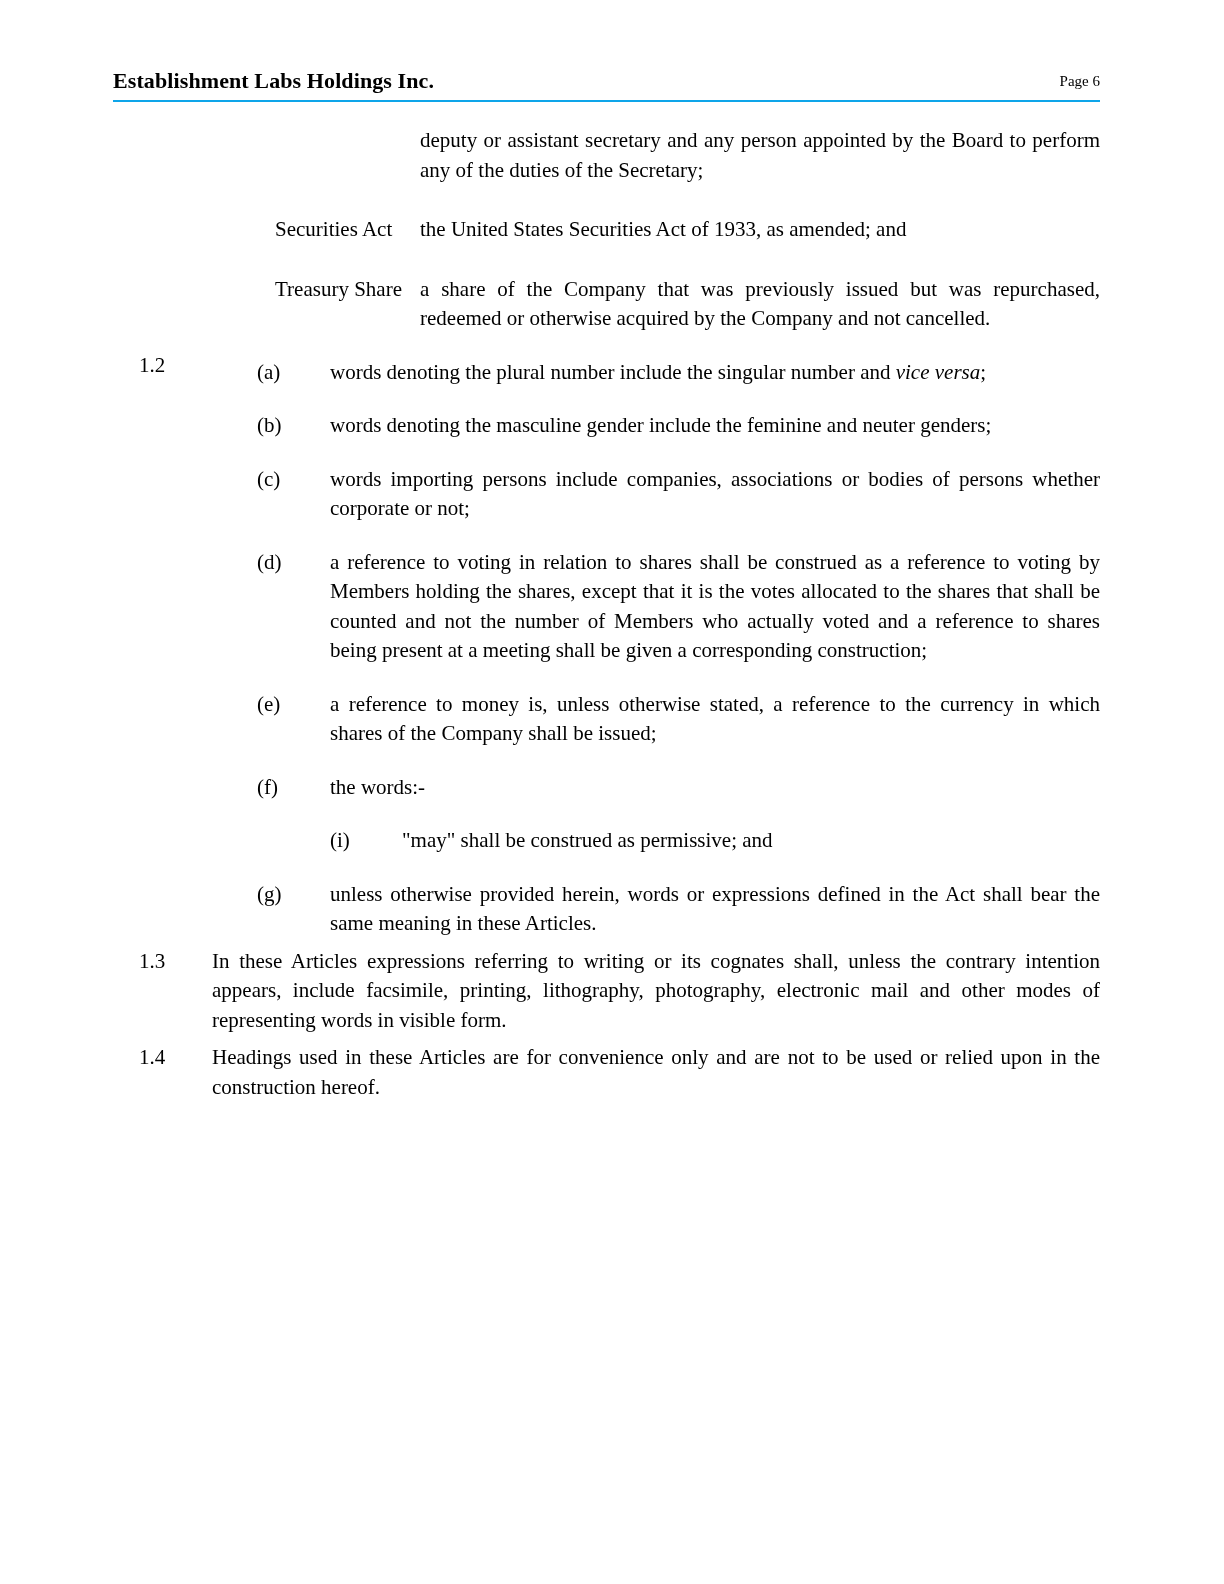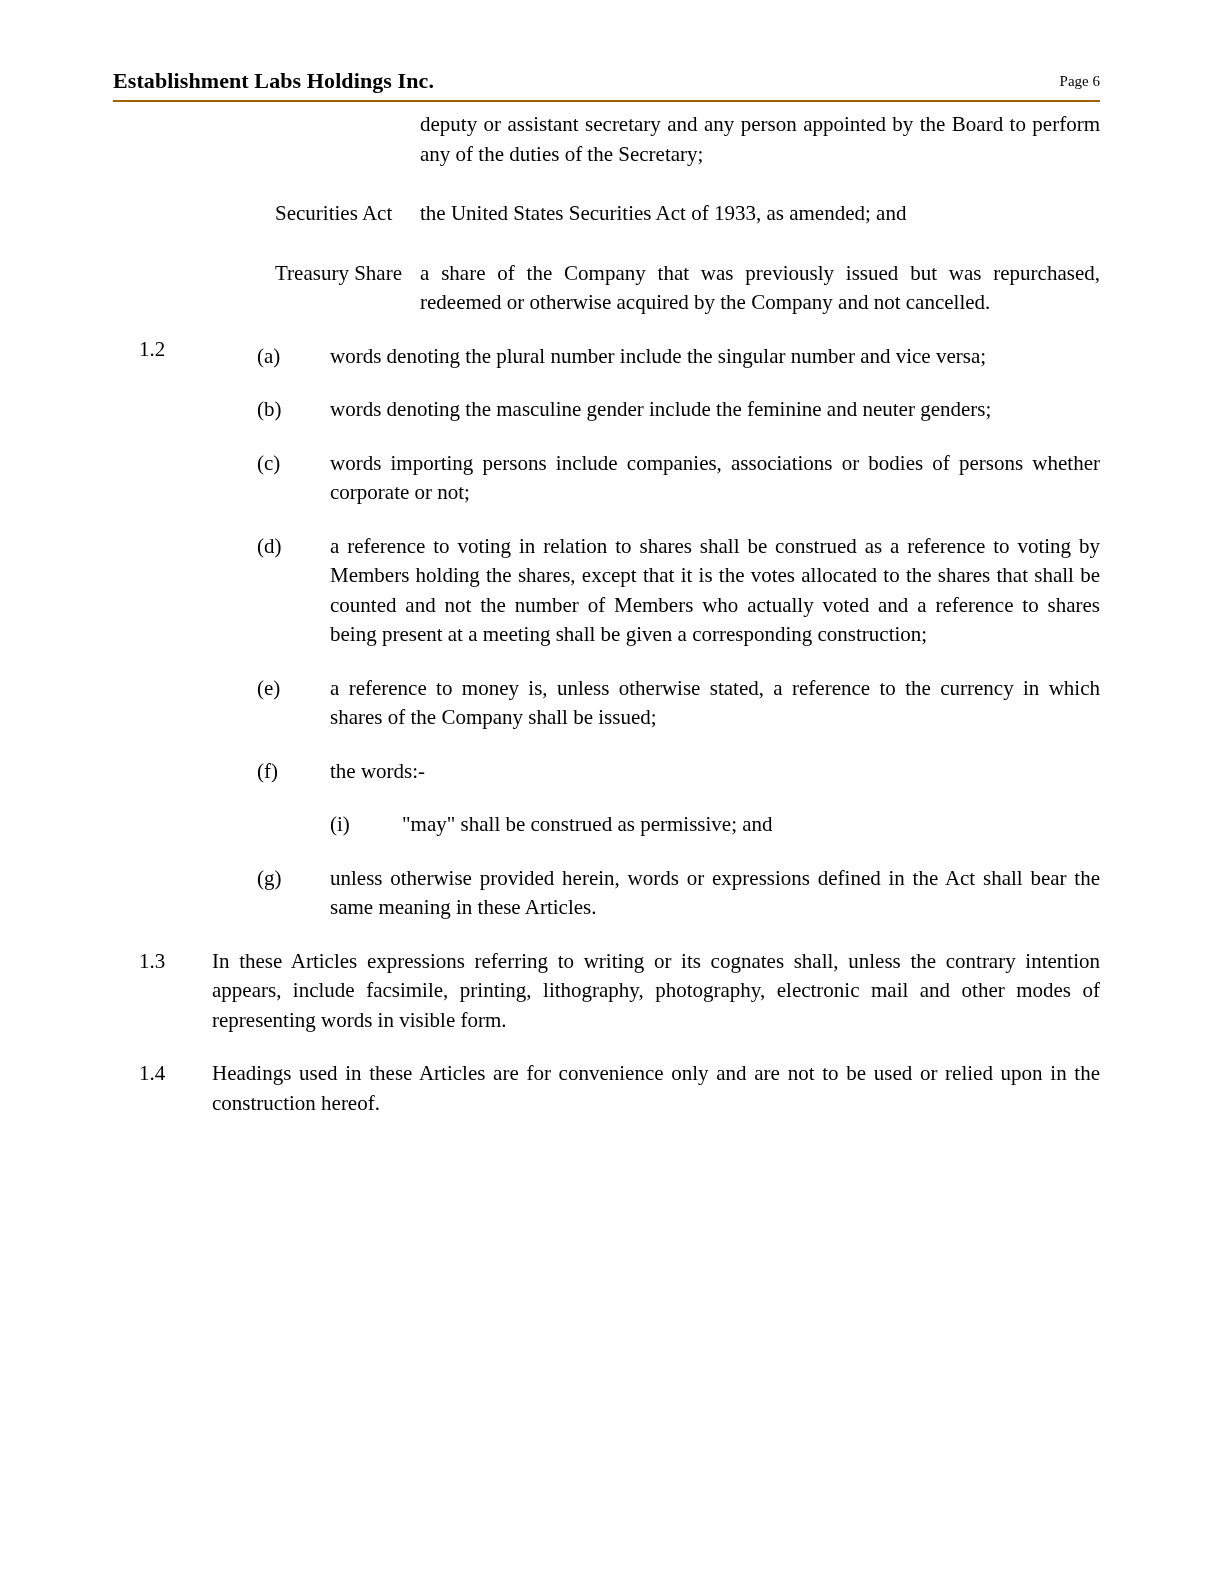--- a/index.html
+++ b/index.html
@@ -27,40 +27,40 @@
   
   .page-header {
     position: absolute;
     left: 113px;
     top: 68px;
     width: 987px;
     display: flex;
     align-items: flex-end;
     justify-content: space-between;
     padding-bottom: 6px;
-    border-bottom: 2px solid #a16207;
+    border-bottom: 2px solid #0ea5e9;
   }
   .header-title {
     font-weight: bold;
     font-size: 22px;
     line-height: 26px;
     letter-spacing: 0.1px;
     white-space: nowrap;
   }
   .header-page {
     font-size: 15px;
     line-height: 26px;
     white-space: nowrap;
   }
 
   
   .body-block {
     position: absolute;
     left: 113px;
-    top: 110px;
+    top: 126px;
     width: 987px;
     font-size: 21px;
     line-height: 29.5px;
   }
 
   
   .definitions {
     width: 100%;
     border-collapse: collapse;
   }
@@ -83,21 +83,21 @@
   .def-row-gap td {
     height: 30px;
   }
 
   
   .clause {
     position: relative;
     padding-left: 99px;
     text-align: justify;
     text-justify: inter-word;
-    margin-top: 24px;
+    margin-top: 8px;
   }
   .clause > .num {
     position: absolute;
     left: 26px;
     top: 0;
   }
   .clause-first {
     margin-top: 17px;
   }
 
@@ -125,20 +125,21 @@
   .romanitem > .num {
     position: absolute;
     left: 217px;
     top: 0;
   }
 
   .nojustify {
     text-align: left;
   }
   .ital {
+    font-style: italic;
   }
 </style>
 </head>
 <body>
 
 <div class="page">
 
   <div class="page-header">
     <div class="header-title">Establishment Labs Holdings Inc.</div>
     <div class="header-page">Page 6</div>

